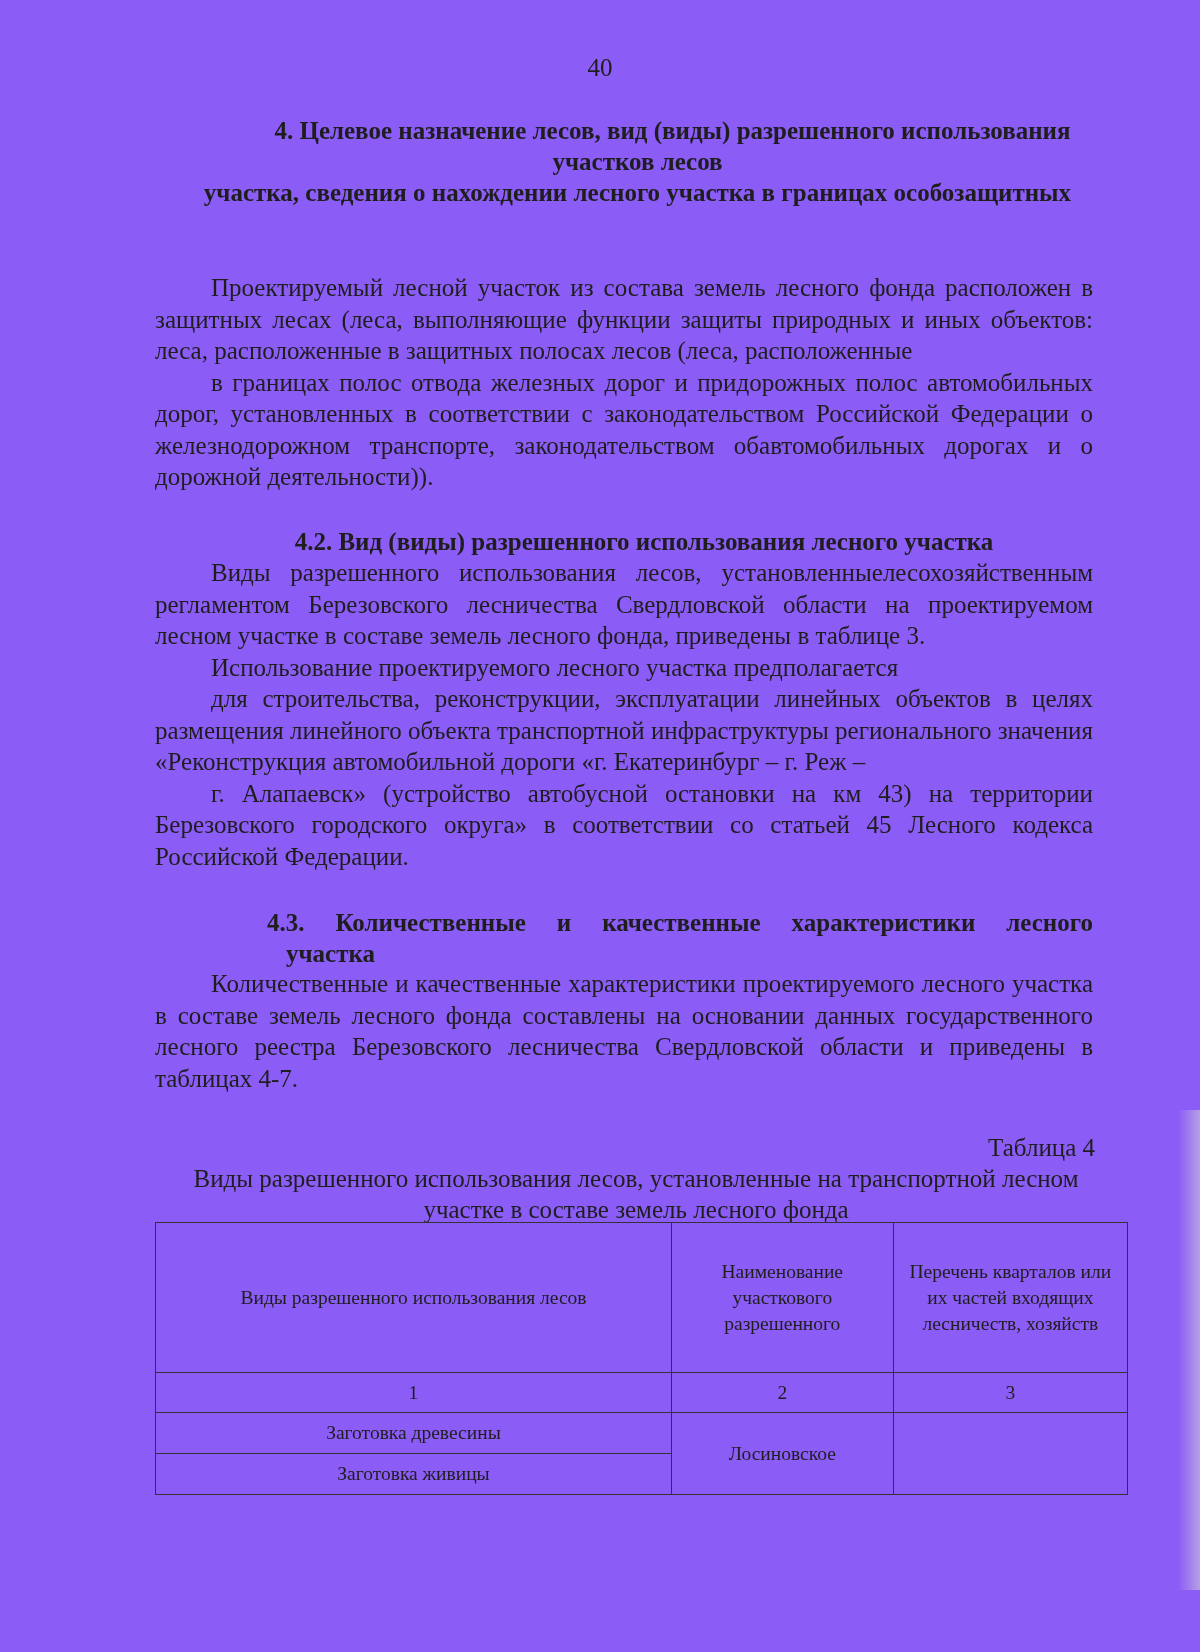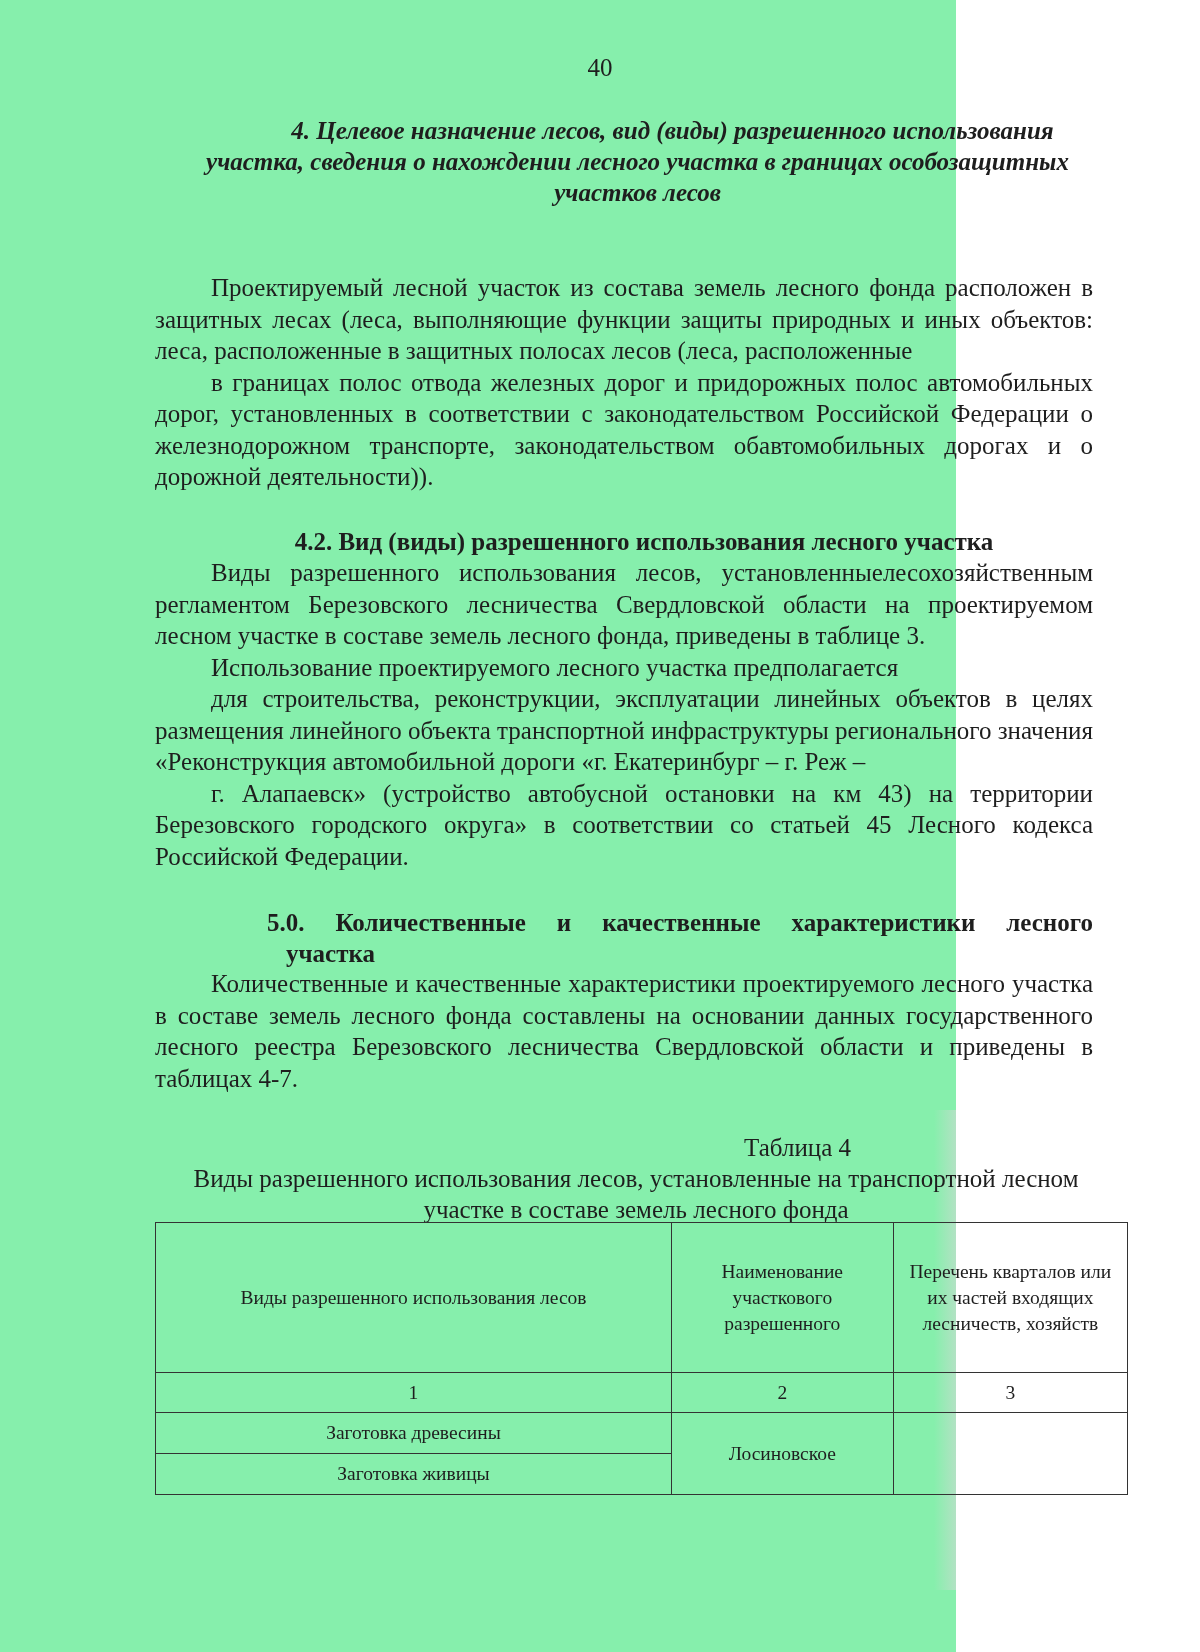--- a/index.html
+++ b/index.html
@@ -1,23 +1,23 @@
 <!DOCTYPE html>
 <html><head>
   <meta charset="utf-8">
   <style>
     html, body { margin: 0; padding: 0; background: #ffffff; }
     body { width: 1200px; height: 1652px; position: relative; overflow: hidden;
       font-family: "Liberation Serif", "DejaVu Serif", serif; color: #1e1e1e; }
-    .page { position: absolute; left: 0; top: 0; width: 956px; height: 1652px; background: #86efac; }
+    .page { position: absolute; left: 0; top: 0; width: 1200px; height: 1652px; background: #8b5cf6; }
     .edge-shadow { position: absolute; right: 0; top: 1110px; width: 22px; height: 480px;
       background: linear-gradient(to right, rgba(255,255,255,0), rgba(215,215,215,0.55)); }
     .pnum { position: absolute; top: 54px; left: 0; width: 1200px; text-align: center; font-size: 25px; }
     .h-main { position: absolute; left: 155px; width: 965px; top: 115px; font-size: 25px; font-weight: bold;
-      line-height: 31px; text-align: center; font-style: italic; }
+      line-height: 31px; text-align: center; }
     .h-main .l1 { text-indent: 70px; }
     .h41 { position: absolute; top: 243px; left: 527px; font-size: 25px; font-weight: bold; }
     .par { position: absolute; left: 155px; width: 938px; font-size: 25px; line-height: 31.5px;
       text-align: justify; text-align-last: left; }
     .par .ind { text-indent: 56px; }
     .h42 { position: absolute; top: 528px; left: 0; width: 1288px; text-align: center; font-size: 25px; font-weight: bold; }
     .h43 { position: absolute; top: 907px; left: 267px; width: 826px; font-size: 25px; font-weight: bold; line-height: 31px; }
     .h43 .line1 { text-align: justify; text-align-last: justify; }
     .h43 .line2 { padding-left: 19px; }
     .tab-num { position: absolute; top: 1134px; right: 105px; font-size: 25px; }
@@ -32,41 +32,41 @@
 </head>
 <body>
 
 <div class="page">
   <div class="edge-shadow"></div>
 
   <div class="pnum">40</div>
 
   <div class="h-main">
     <div class="l1">4. Целевое назначение лесов, вид (виды) разрешенного использования</div>
+    <div>участков лесов</div>
     <div>участка, сведения о нахождении лесного участка в границах особозащитных</div>
-    <div>участков лесов</div>
   </div>
 
 
   <div class="par" style="top:272px;">
     <div class="ind">Проектируемый лесной участок из состава земель лесного фонда расположен в защитных лесах (леса, выполняющие функции защиты природных и иных объектов: леса, расположенные в защитных полосах лесов (леса, расположенные</div>
     <div class="ind">в границах полос отвода железных дорог и придорожных полос автомобильных дорог, установленных в соответствии с законодательством Российской Федерации о железнодорожном транспорте, законодательством обавтомобильных дорогах и о дорожной деятельности)).</div>
   </div>
 
   <div class="h42">4.2. Вид (виды) разрешенного использования лесного участка</div>
 
   <div class="par" style="top:557px;">
     <div class="ind">Виды разрешенного использования лесов, установленныелесохозяйственным регламентом Березовского  лесничества  Свердловской области на проектируемом лесном участке в составе земель лесного фонда, приведены в таблице 3.</div>
     <div class="ind">Использование проектируемого лесного участка предполагается</div>
     <div class="ind">для строительства, реконструкции, эксплуатации линейных объектов в целях размещения линейного объекта транспортной инфраструктуры регионального значения «Реконструкция автомобильной дороги «г. Екатеринбург – г. Реж –</div>
     <div class="ind">г. Алапаевск» (устройство автобусной остановки на км 43) на территории Березовского городского округа» в соответствии со статьей 45 Лесного кодекса Российской Федерации.</div>
   </div>
 
   <div class="h43">
-    <div class="line1">5.0. Количественные и качественные характеристики лесного</div>
+    <div class="line1">4.3. Количественные и качественные характеристики лесного</div>
     <div class="line2">участка</div>
   </div>
 
   <div class="par" style="top:968px;">
     <div class="ind">Количественные и качественные характеристики проектируемого лесного участка в составе земель лесного фонда составлены на основании данных государственного лесного реестра Березовского лесничества Свердловской области и приведены в таблицах 4-7.</div>
   </div>
 
   <div class="tab-num">Таблица 4</div>
   <div class="tab-cap">Виды разрешенного использования лесов, установленные на транспортной лесном участке в составе земель лесного фонда</div>
 

